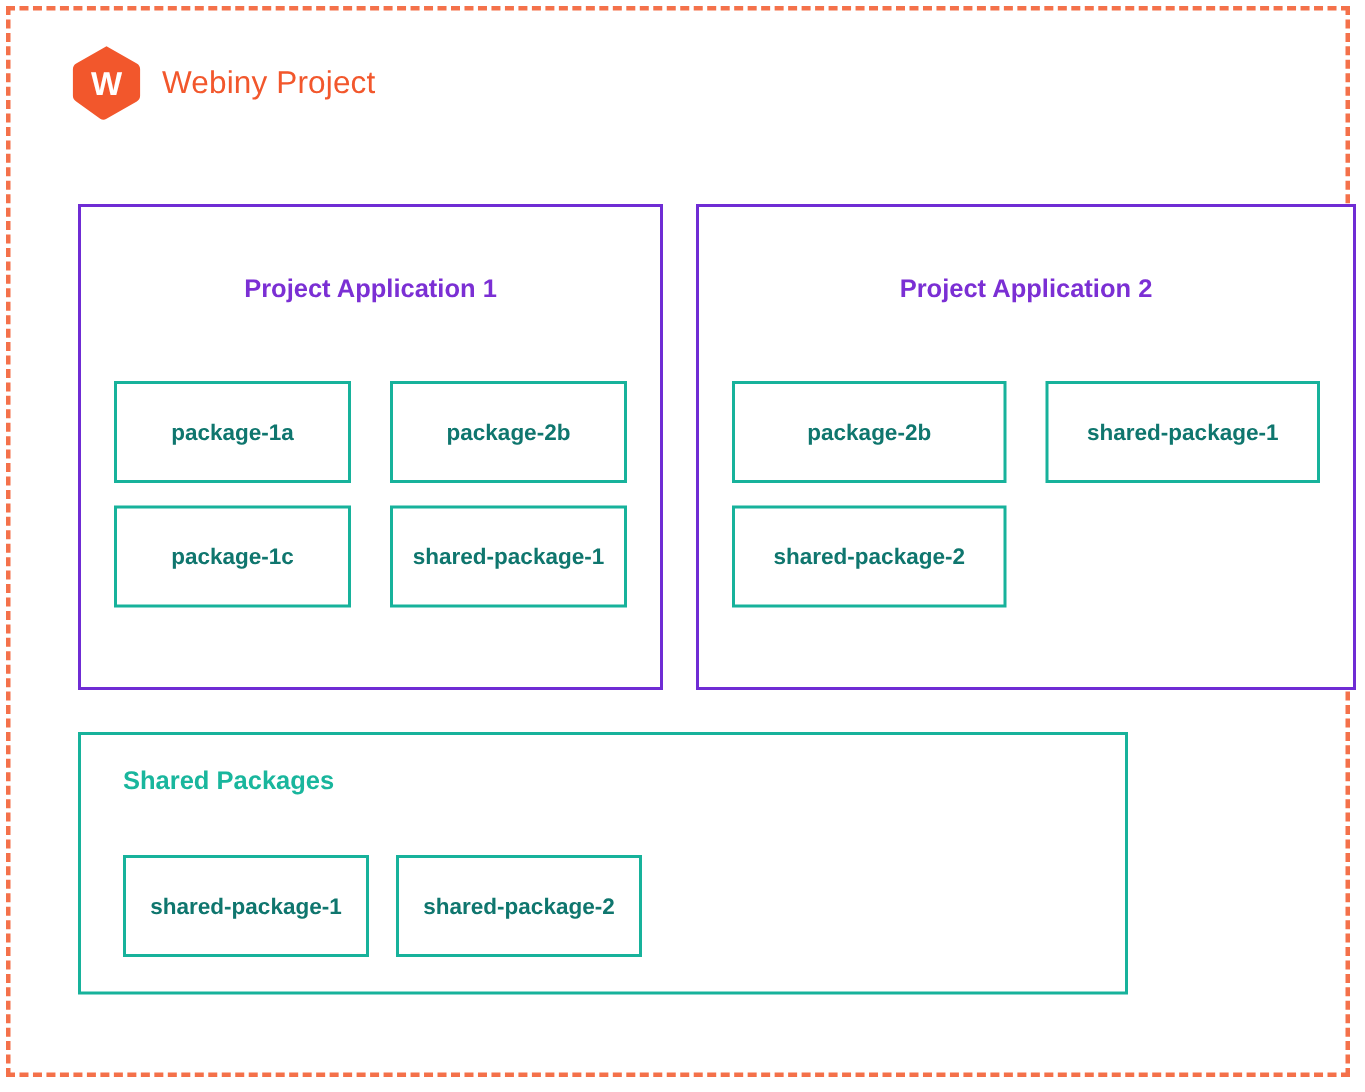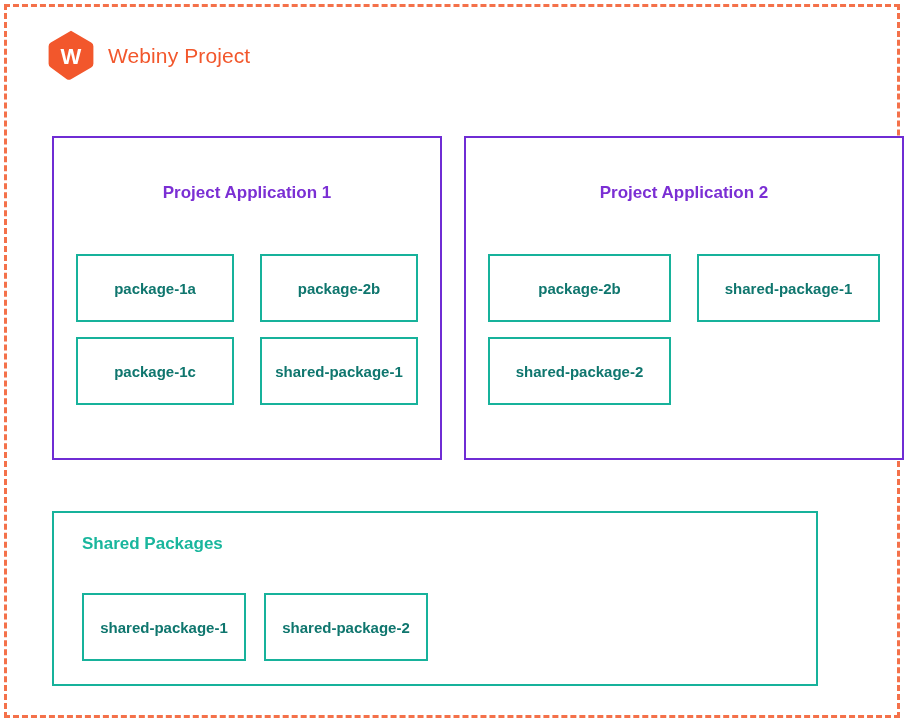--- a/index.html
+++ b/index.html
@@ -106,22 +106,22 @@
     font-weight: bold;
     color: #0f766e;
     white-space: nowrap;
     line-height: 1;
   }
 
   
   #shared-box {
     position: absolute;
     left: 52px;
-    top: 511px;
-    width: 766px;
+    top: 488px;
+    width: 700px;
     height: 175px;
     box-sizing: border-box;
     border: 2px solid #17B29B;
     background: #ffffff;
   }
   .shared-title {
     position: absolute;
     left: 28px;
     top: 22px;
     font-size: 17px;

